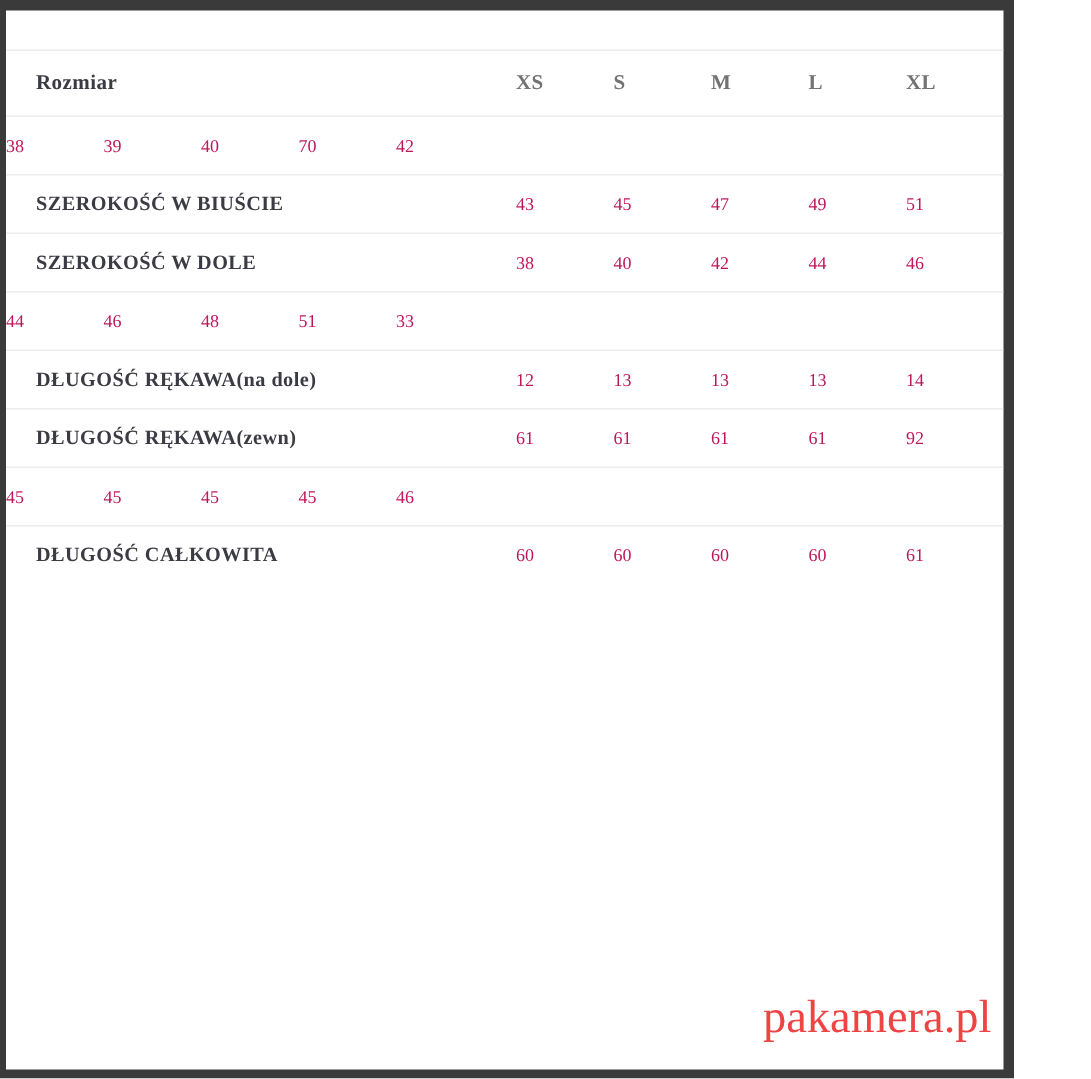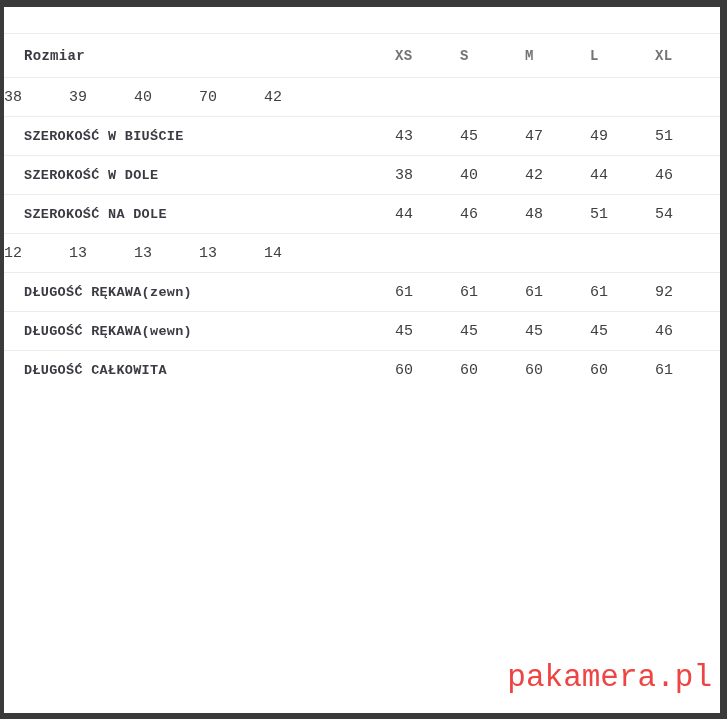--- a/index.html
+++ b/index.html
@@ -1,26 +1,26 @@
 <!DOCTYPE html>
 <html><head>
 <meta charset="utf-8">
 <style>
   html, body { margin: 0; padding: 0; background: #ffffff; }
   .frame {
     box-sizing: border-box;
-    width: 727px;
+    width: 676px;
     height: 719px;
     background: #ffffff;
     border-style: solid;
     border-color: #3a3a3a;
     border-width: 7px 7px 6px 4px;
     position: relative;
     overflow: hidden;
-    font-family: Liberation Mono, monospace;
+    font-family: Liberation Serif, serif;
   }
   .size-table {
     margin-top: 26px;
     width: 100%;
   }
   .trow {
     display: flex;
     align-items: center;
     border-top: 1px solid #ececec;
     height: 38px;
@@ -31,22 +31,22 @@
     padding-left: 20px;
     font-weight: bold;
     font-size: 13.5px;
     color: #3b3b44;
     letter-spacing: 0.3px;
     white-space: nowrap;
   }
   .tcell {
     width: 65px;
     flex: 0 0 65px;
-    font-size: 15px;
-    color: #404040;
+    font-size: 12px;
+    color: #be185d;
     text-align: left;
     white-space: nowrap;
   }
   .header-row .tlabel { font-size: 14px; }
   .header-row .tcell {
     font-weight: bold;
     font-size: 14px;
     color: #737373;
     letter-spacing: 0.3px;
   }
@@ -96,47 +96,46 @@
     <div class="trow">
       <div class="tlabel">SZEROKOŚĆ W DOLE</div>
       <div class="tcell">38</div>
       <div class="tcell">40</div>
       <div class="tcell">42</div>
       <div class="tcell">44</div>
       <div class="tcell">46</div>
     </div>
 
     <div class="trow">
-      <div class="tlabel">SZEROKOŚĆ NA DOLE</div>
       <div class="tcell">44</div>
       <div class="tcell">46</div>
       <div class="tcell">48</div>
       <div class="tcell">51</div>
-      <div class="tcell">54</div>
+      <div class="tcell">33</div>
     </div>
 
     <div class="trow">
+      <div class="tlabel">DŁUGOŚĆ RĘKAWA(na dole)</div>
       <div class="tcell">12</div>
       <div class="tcell">13</div>
       <div class="tcell">13</div>
       <div class="tcell">13</div>
       <div class="tcell">14</div>
     </div>
 
     <div class="trow">
       <div class="tlabel">DŁUGOŚĆ RĘKAWA(zewn)</div>
       <div class="tcell">61</div>
       <div class="tcell">61</div>
       <div class="tcell">61</div>
       <div class="tcell">61</div>
       <div class="tcell">92</div>
     </div>
 
     <div class="trow">
-      <div class="tlabel">DŁUGOŚĆ RĘKAWA(wewn)</div>
       <div class="tcell">45</div>
       <div class="tcell">45</div>
       <div class="tcell">45</div>
       <div class="tcell">45</div>
       <div class="tcell">46</div>
     </div>
 
     <div class="trow">
       <div class="tlabel">DŁUGOŚĆ CAŁKOWITA</div>
       <div class="tcell">60</div>

